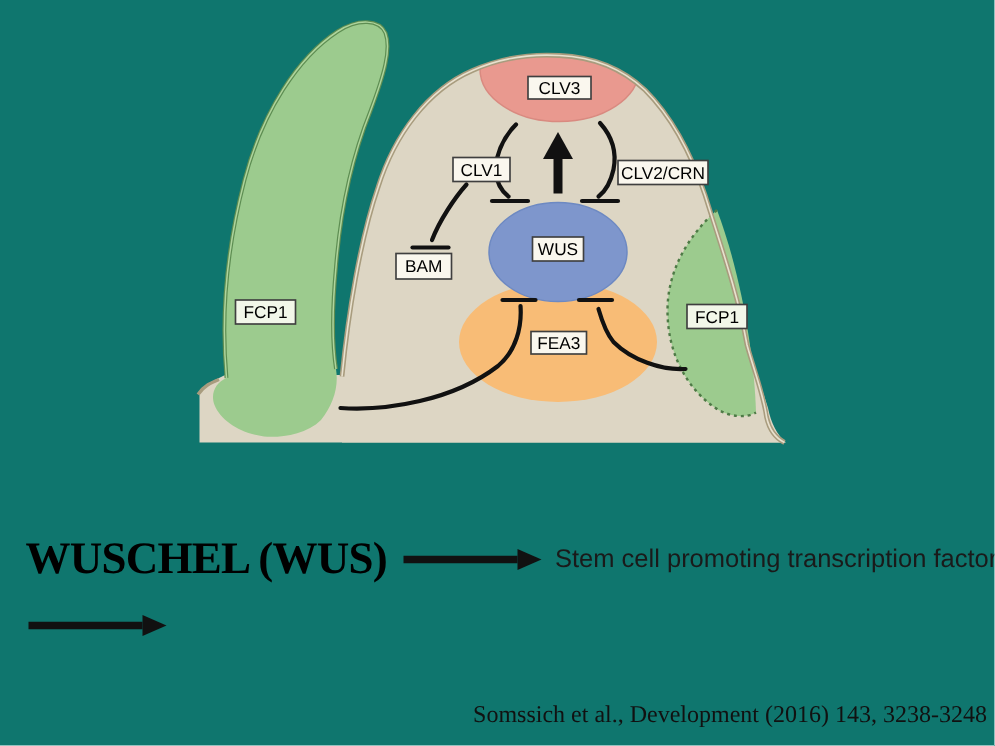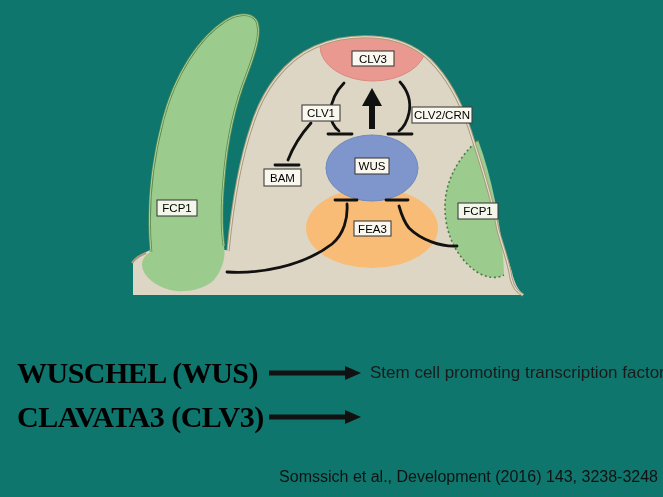--- a/index.html
+++ b/index.html
@@ -7,21 +7,21 @@
         font-family:"Liberation Sans",sans-serif;}
   .diagram-svg{position:absolute;left:0;top:0;}
   .node-label-text{font-family:"Liberation Sans",sans-serif;font-size:11.5px;fill:#000;}
   .legend-row{position:absolute;left:17px;display:grid;grid-template-columns:250px 95px auto;
               align-items:center;height:36px;}
   .legend-term{font-family:"Liberation Serif",serif;font-weight:bold;font-size:30px;
                letter-spacing:-0.5px;color:#000;white-space:nowrap;}
   .legend-def{font-family:Liberation Sans, sans-serif;font-size:17px;color:#1a1a1a;
               white-space:nowrap;padding-left:8px;}
   .legend-arrow{display:block;}
-  .citation{position:absolute;right:5px;top:468px;font-family:Liberation Sans, sans-serif;
+  .citation{position:absolute;right:5px;top:468px;font-family:Liberation Serif, serif;
             font-size:16px;color:#111;}
 </style>
 </head>
 <body>
 
 <div class="page">
 
   <svg class="diagram-svg" width="663" height="335" viewBox="0 0 663 335">
     <defs>
       <clipPath id="domeClip">
@@ -123,21 +123,20 @@
   <div class="legend-row" style="top:355px">
     <span class="legend-term">WUSCHEL (WUS)</span>
     <svg class="legend-arrow" width="95" height="16" viewBox="0 0 95 16">
       <line x1="2" y1="8" x2="78" y2="8" stroke="#111" stroke-width="5"></line>
       <polygon points="78,1 78,15 94,8" fill="#111"></polygon>
     </svg>
     <span class="legend-def">Stem cell promoting transcription factor</span>
   </div>
 
   <div class="legend-row" style="top:399px">
-    <span class="legend-term">CLAVATA3 (CLV3)</span>
     <svg class="legend-arrow" width="95" height="16" viewBox="0 0 95 16">
       <line x1="2" y1="8" x2="78" y2="8" stroke="#111" stroke-width="5"></line>
       <polygon points="78,1 78,15 94,8" fill="#111"></polygon>
     </svg>
   </div>
 
   <div class="citation">Somssich et al., Development (2016) 143, 3238-3248</div>
 </div>
 
 </body></html>

